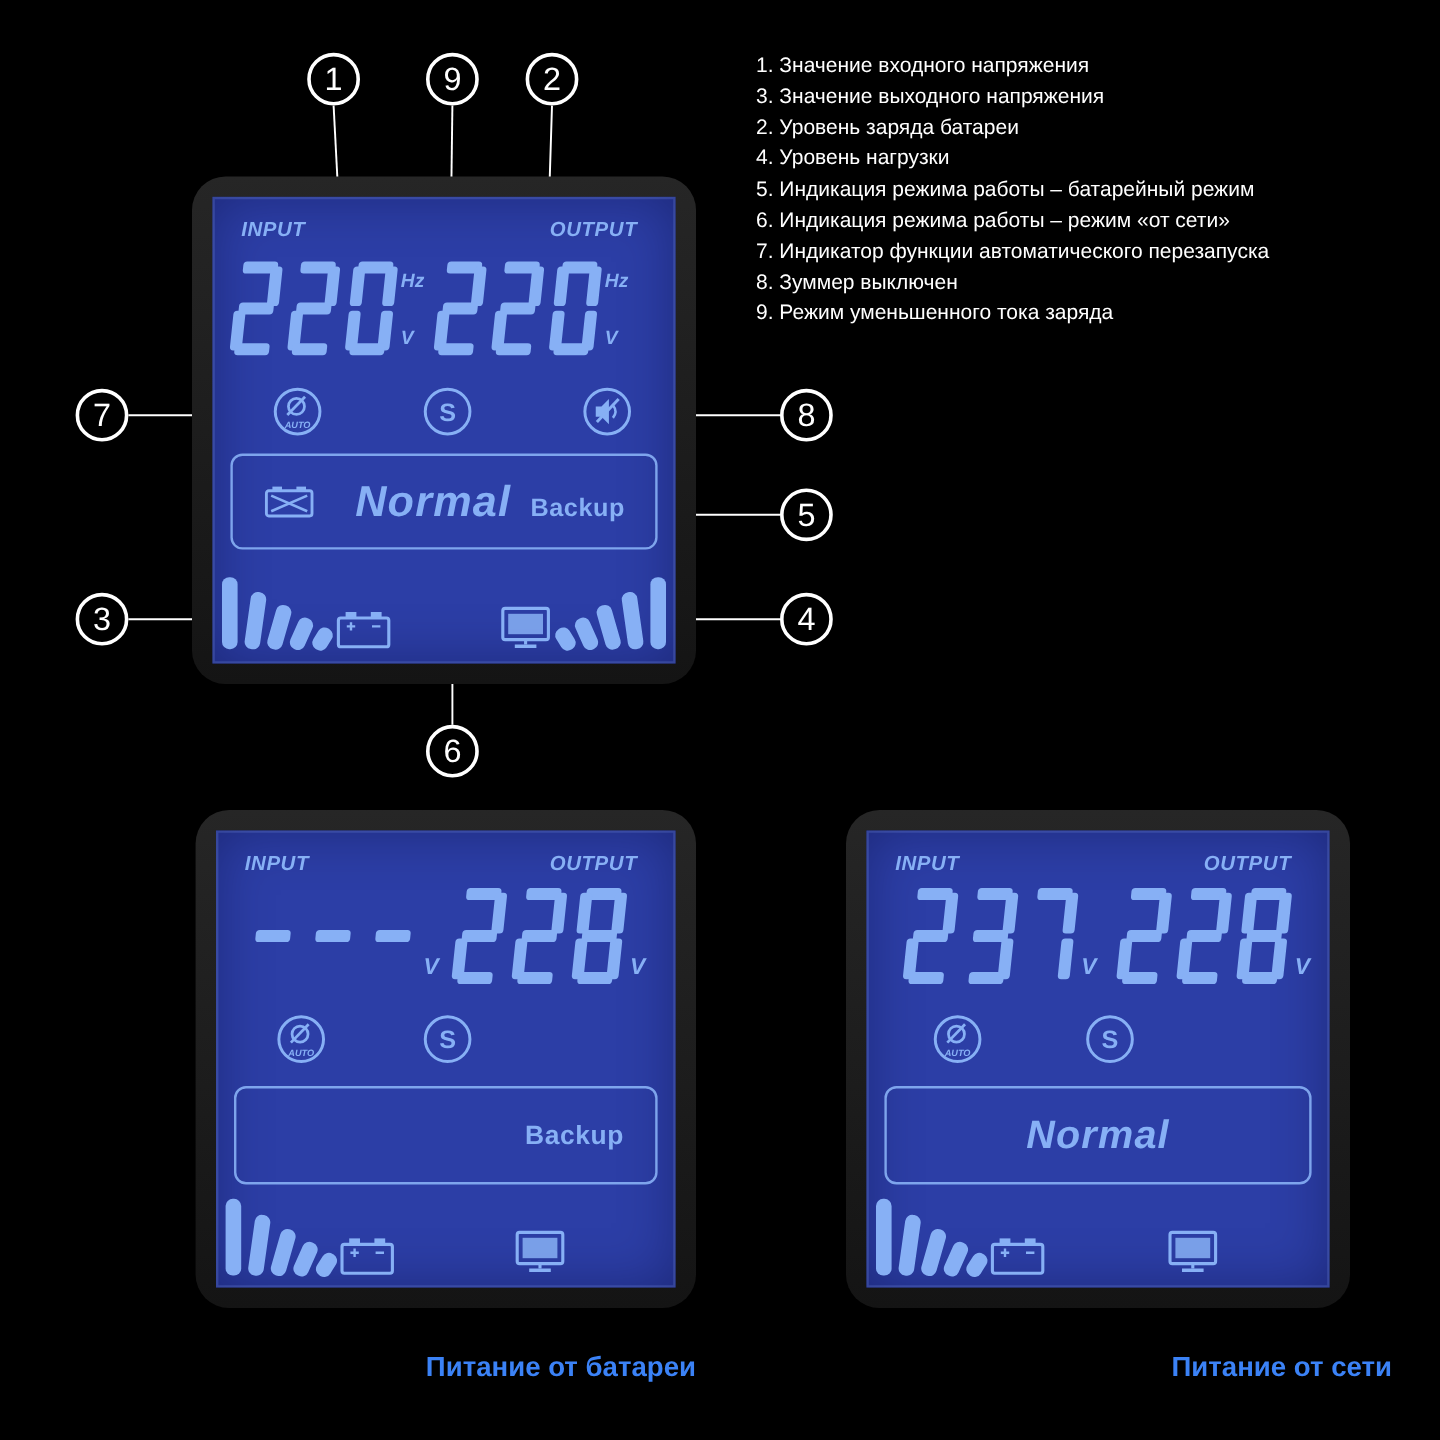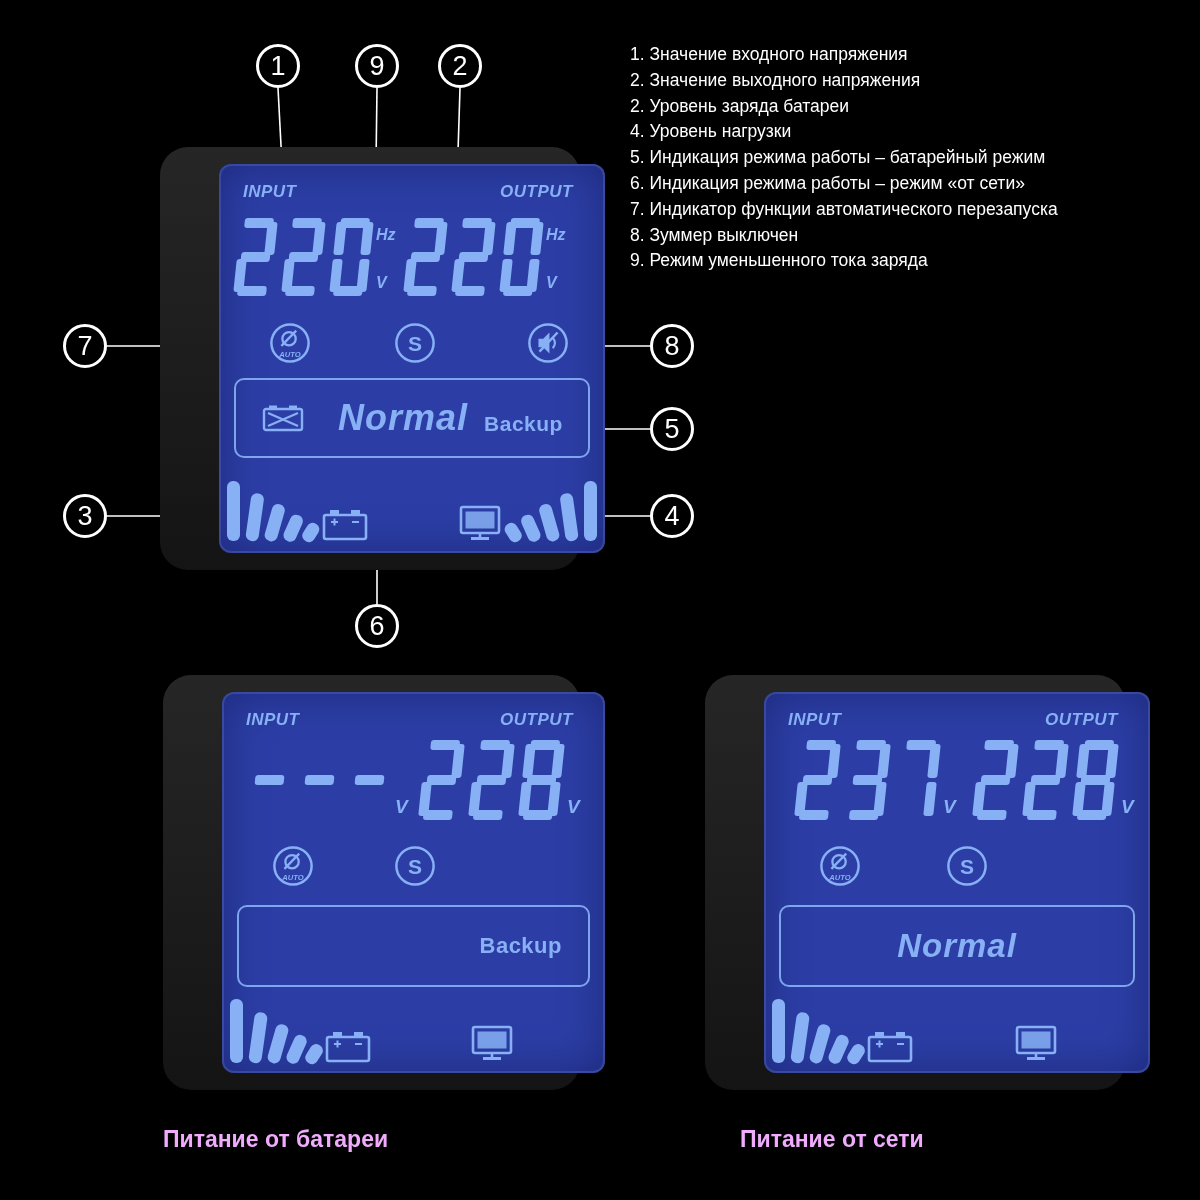--- a/index.html
+++ b/index.html
@@ -8,24 +8,23 @@
     position:relative; width:1200px; height:1200px; background:#000;
     font-family:"Liberation Sans", sans-serif; overflow:hidden;
   }
   
   .lcd-frame {
     position:absolute; background:linear-gradient(#262626,#141414);
     border-radius:28px; padding:17px;
   }
   .lcd-screen {
     position:relative; width:100%; height:100%;
-    background:#2c3ea6; border-radius:12px; color:#87b0f5;
+    background:#2c3ea6; border-radius:0; color:#87b0f5;
     box-shadow: inset 0 0 0 2px rgba(130,160,235,.22), inset 0 0 45px rgba(0,0,40,.35);
     overflow:hidden;
-    margin-left:42px;
   }
   .io-label { position:absolute; top:18px; font:italic 700 17px "Liberation Sans",sans-serif; letter-spacing:.5px; }
   .io-label.in { left:24px; }
   .io-label.out { right:32px;text-align:right; }
   
   .dgroup { position:absolute; display:flex; }
   .sseg { display:flex; gap:11px; transform:skewX(-6deg); }
   .sseg-digit { position:relative; width:var(--dw,37px); height:var(--dh,78px); }
   .seg { position:absolute; background:#87b0f5; border-radius:3px; }
   .seg-a { top:0; left:12%; right:12%; height:var(--th,10px); }
@@ -60,31 +59,31 @@
   
   .callout {
     position:absolute; width:44px; height:44px; border:3px solid #fff; border-radius:50%;
     background:#000; color:#fff; font:400 27px/38px "Liberation Sans",sans-serif;
     text-align:center;
   }
   .callout-lines { position:absolute; left:0; top:0; pointer-events:none; }
   
   .legend { position:absolute; left:630px; top:42px; width:565px; color:#fff;
             font:400 17.5px/25.8px "Liberation Sans",sans-serif; }
-  .caption { position:absolute; color:#f0abfc; text-align:left;
+  .caption { position:absolute; color:#3b82f6; text-align:right;
              font:700 23px "Liberation Sans",sans-serif; }
 </style>
 </head>
 <body>
 
 <div class="canvas">
 
   <div class="legend">
     <div class="legend-item">1. Значение входного напряжения</div>
-    <div class="legend-item">2. Значение выходного напряжения</div>
+    <div class="legend-item">3. Значение выходного напряжения</div>
     <div class="legend-item">2. Уровень заряда батареи</div>
     <div class="legend-item">4. Уровень нагрузки</div>
     <div class="legend-item">5. Индикация режима работы – батарейный режим</div>
     <div class="legend-item">6. Индикация режима работы – режим «от сети»</div>
     <div class="legend-item">7. Индикатор функции автоматического перезапуска</div>
     <div class="legend-item">8. Зуммер выключен</div>
     <div class="legend-item">9. Режим уменьшенного тока заряда</div>
   </div>
 
   <svg class="callout-lines" width="1200" height="1200">

